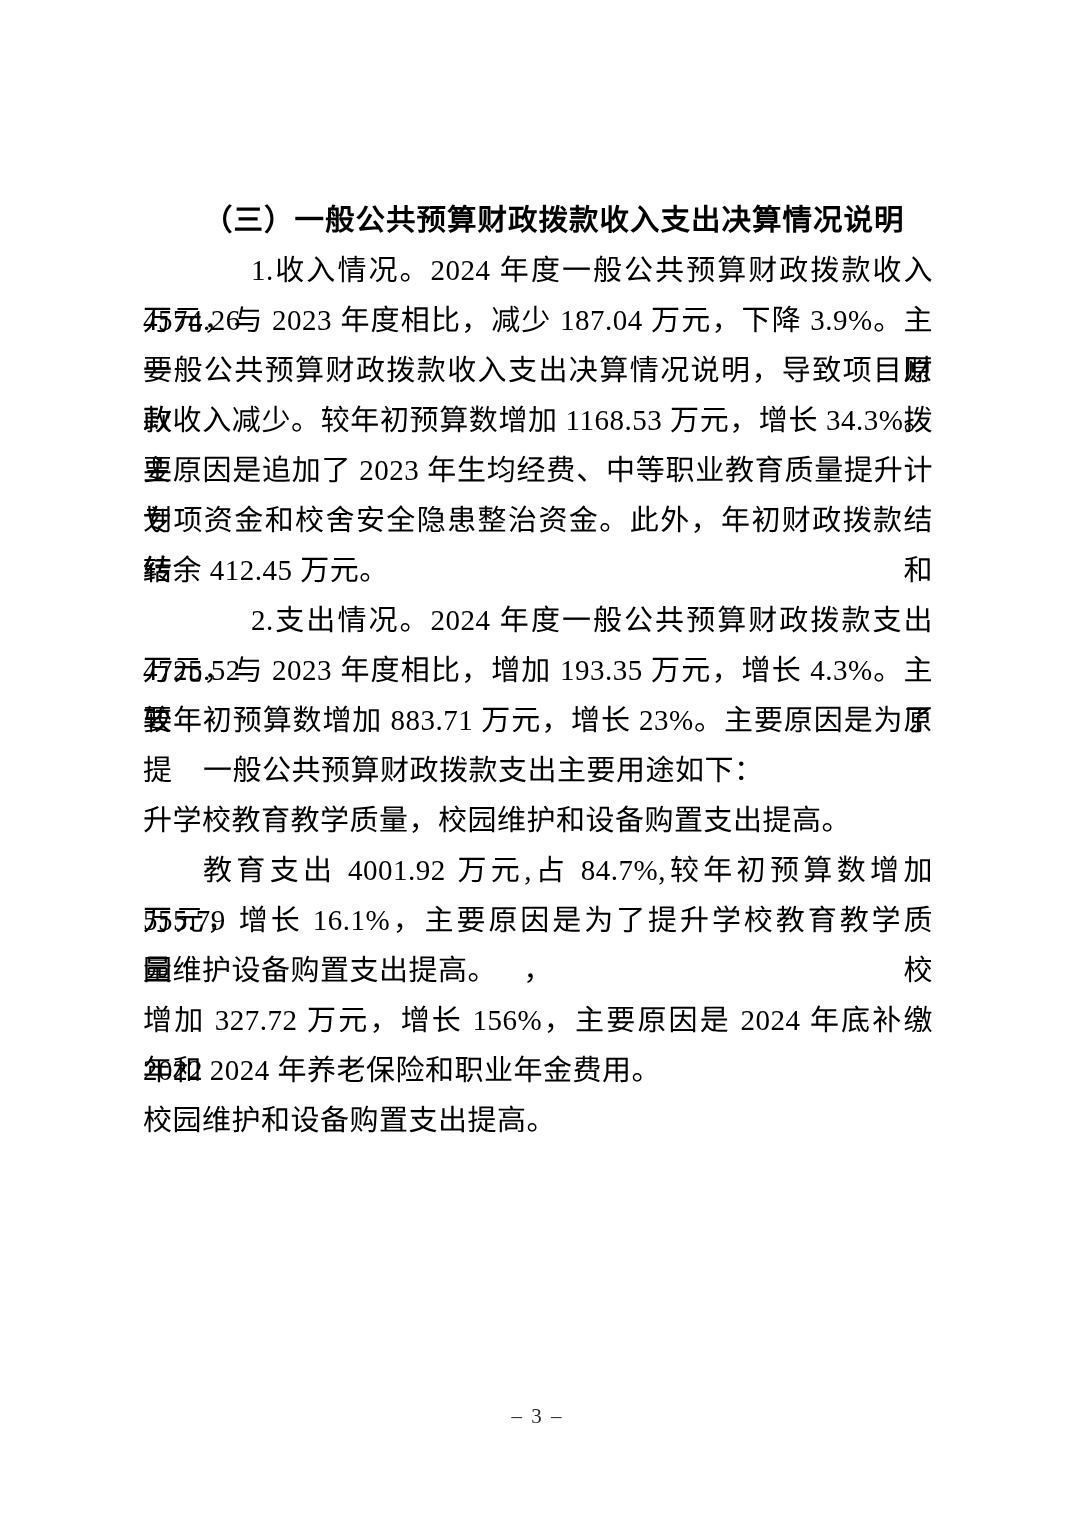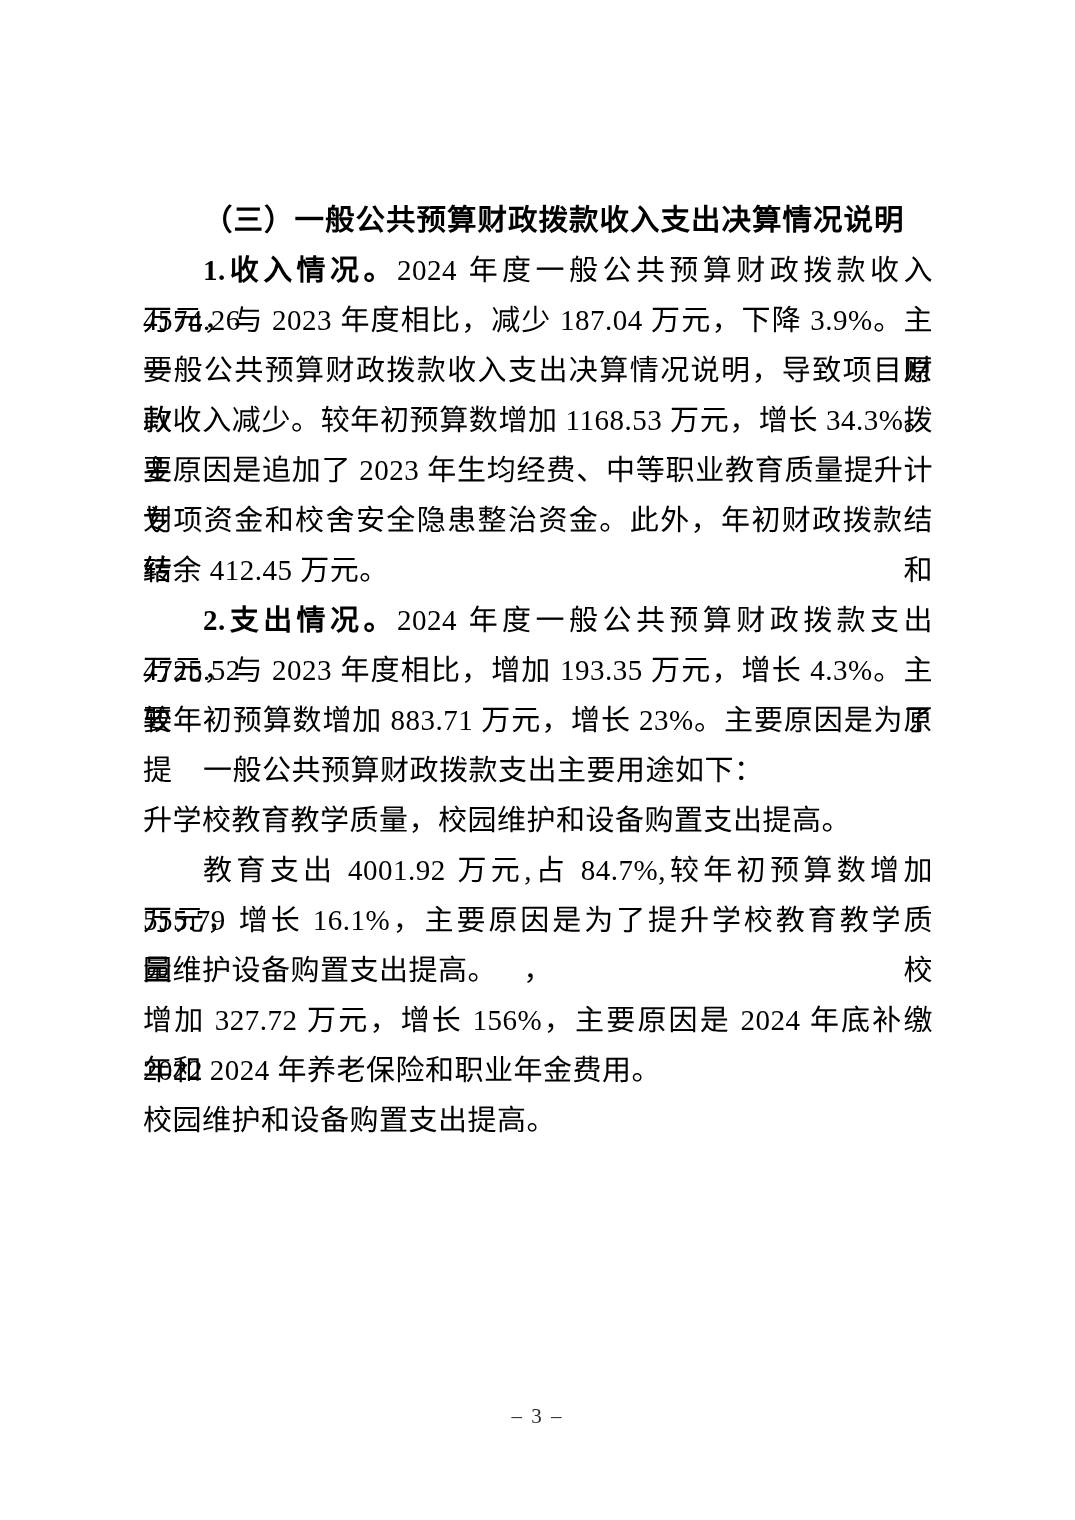--- a/index.html
+++ b/index.html
@@ -42,21 +42,21 @@
     text-align-last: left;
   }
   .indent { text-indent: 60px; }
   .heading-line {
     font-weight: bold;
     height: 50px;
     line-height: 50px;
     font-size: 29.5px;
     letter-spacing: 1px;
   }
-  .lead { font-weight: bold; }
+  .lead { font-weight: normal; margin-left: 48px; }
   .footer {
     position: absolute;
     left: 0;
     top: 1398px;
     width: 1075px;
     text-align: center;
     font-size: 21px;
     line-height: 36px;
     color: #2b2b2b;
     letter-spacing: 2px;

